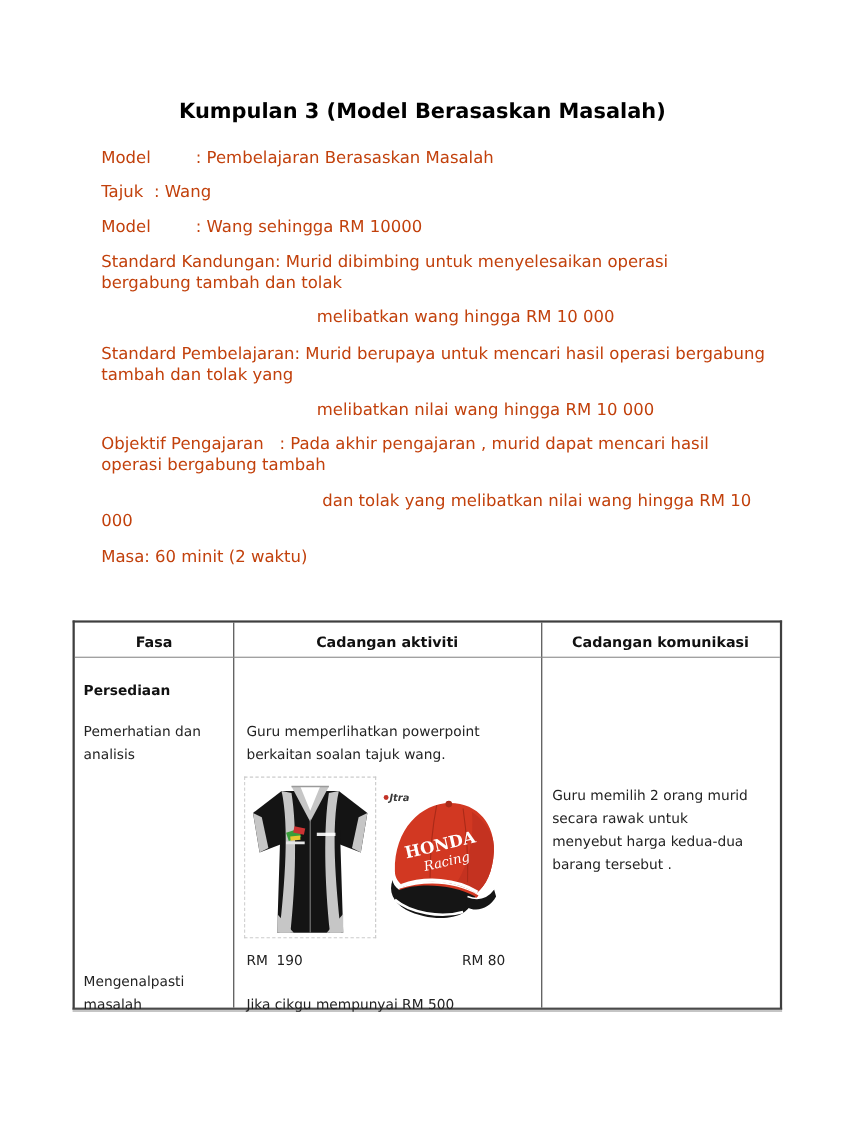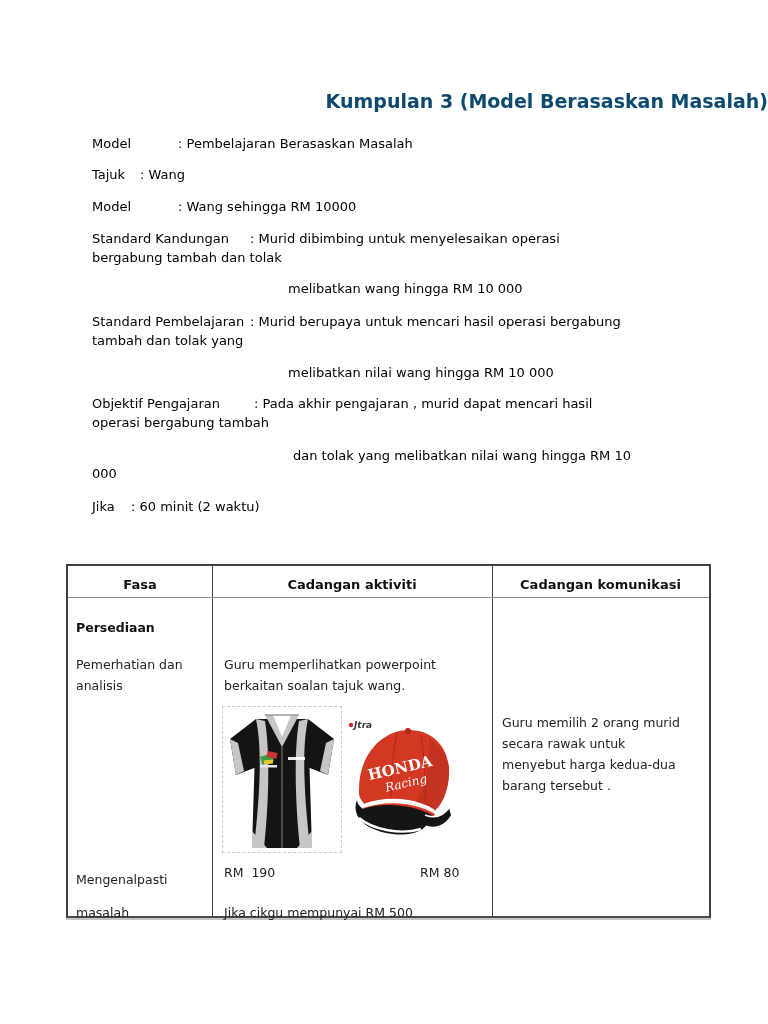--- a/index.html
+++ b/index.html
@@ -1,20 +1,20 @@
 <!DOCTYPE html>
 <html><head>
 <meta charset="utf-8">
 <style>
   html,body{margin:0;padding:0;background:#ffffff;}
   .page{position:relative;width:768px;height:1024px;background:#ffffff;overflow:hidden;
         font-family:"DejaVu Sans","Liberation Sans",sans-serif;color:#1d1d1d;}
-  .title{position:absolute;left:0;top:90px;width:768px;text-align:right;
-         font-size:19px;font-weight:bold;color:#0c4a6e;}
-  .ln{position:absolute;left:92px;font-size:13px;line-height:19px;white-space:pre;color:#000000;}
+  .title{position:absolute;left:0;top:90px;width:768px;text-align:center;
+         font-size:19px;font-weight:bold;color:#000000;}
+  .ln{position:absolute;left:92px;font-size:15px;line-height:19px;white-space:pre;color:#c2410c;}
   .ln .lbl{display:inline-block;vertical-align:top;}
   .lw-model{min-width:86px;} .lw-tajuk{min-width:48px;} .lw-bidang{min-width:86px;}
   .lw-sk{min-width:158px;} .lw-sp{min-width:158px;} .lw-op{min-width:162px;} .lw-masa{min-width:39px;}
   .table{position:absolute;left:66px;top:564px;width:645px;height:354px;
          border:2px solid #3f3f3f;border-bottom:2px solid #4a4a4a;box-sizing:border-box;
          box-shadow:0 2px 0 rgba(150,150,150,.55);}
   .hdr-row{position:absolute;left:0;top:0;right:0;height:31px;border-bottom:1px solid #8a8a8a;
            display:flex;}
   .hdr-cell{font-size:13px;font-weight:bold;text-align:center;padding-top:11px;box-sizing:border-box;color:#111;}
   .hc1{width:144px;} .hc2{width:280px;} .hc3{flex:1;}
@@ -40,36 +40,36 @@
   <div class="ln" style="top:248px"><span>bergabung tambah dan tolak</span></div>
   <div class="ln" style="top:229px"><span class="lbl lw-sk">Standard Kandungan</span><span>: Murid dibimbing untuk menyelesaikan operasi</span></div>
   <div class="ln" style="top:279px;left:288px"><span>melibatkan wang hingga RM 10 000</span></div>
   <div class="ln" style="top:312px"><span class="lbl lw-sp">Standard Pembelajaran</span><span>: Murid berupaya untuk mencari hasil operasi bergabung</span></div>
   <div class="ln" style="top:331px"><span>tambah dan tolak yang</span></div>
   <div class="ln" style="top:363px;left:288px"><span>melibatkan nilai wang hingga RM 10 000</span></div>
   <div class="ln" style="top:394px"><span class="lbl lw-op">Objektif Pengajaran</span><span>: Pada akhir pengajaran , murid dapat mencari hasil</span></div>
   <div class="ln" style="top:413px"><span>operasi bergabung tambah</span></div>
   <div class="ln" style="top:446px;left:293px"><span>dan tolak yang melibatkan nilai wang hingga RM 10</span></div>
   <div class="ln" style="top:464px"><span>000</span></div>
-  <div class="ln" style="top:497px"><span class="lbl lw-masa">Jika</span><span>: 60 minit (2 waktu)</span></div>
+  <div class="ln" style="top:497px"><span class="lbl lw-masa">Masa</span><span>: 60 minit (2 waktu)</span></div>
 
   <div class="table">
     <div class="vline v1"></div>
     <div class="vline v2"></div>
 
     <div class="hdr-row">
       <div class="hdr-cell hc1">Fasa</div>
       <div class="hdr-cell hc2">Cadangan aktiviti</div>
       <div class="hdr-cell hc3">Cadangan komunikasi</div>
     </div>
 
     <div class="cell-txt bold" style="left:8px;top:52px">Persediaan</div>
     <div class="cell-txt" style="left:8px;top:89px">Pemerhatian dan</div>
     <div class="cell-txt" style="left:8px;top:110px">analisis</div>
-    <div class="cell-txt" style="left:8px;top:304px">Mengenalpasti</div>
+    <div class="cell-txt" style="left:8px;top:316px">Mengenalpasti</div>
     <div class="cell-txt" style="left:8px;top:337px">masalah</div>
 
     <div class="cell-txt" style="left:156px;top:110px">berkaitan soalan tajuk wang.</div>
     <div class="cell-txt" style="left:156px;top:89px">Guru memperlihatkan powerpoint</div>
 
     <div class="imgbox shirt-box">
       <svg width="118" height="145" viewBox="0 0 118 145">
         <rect x="0" y="0" width="118" height="145" fill="#ffffff"></rect>
 
         <polygon points="7,32 33,12 39,58 13,68" fill="#141414"></polygon>

